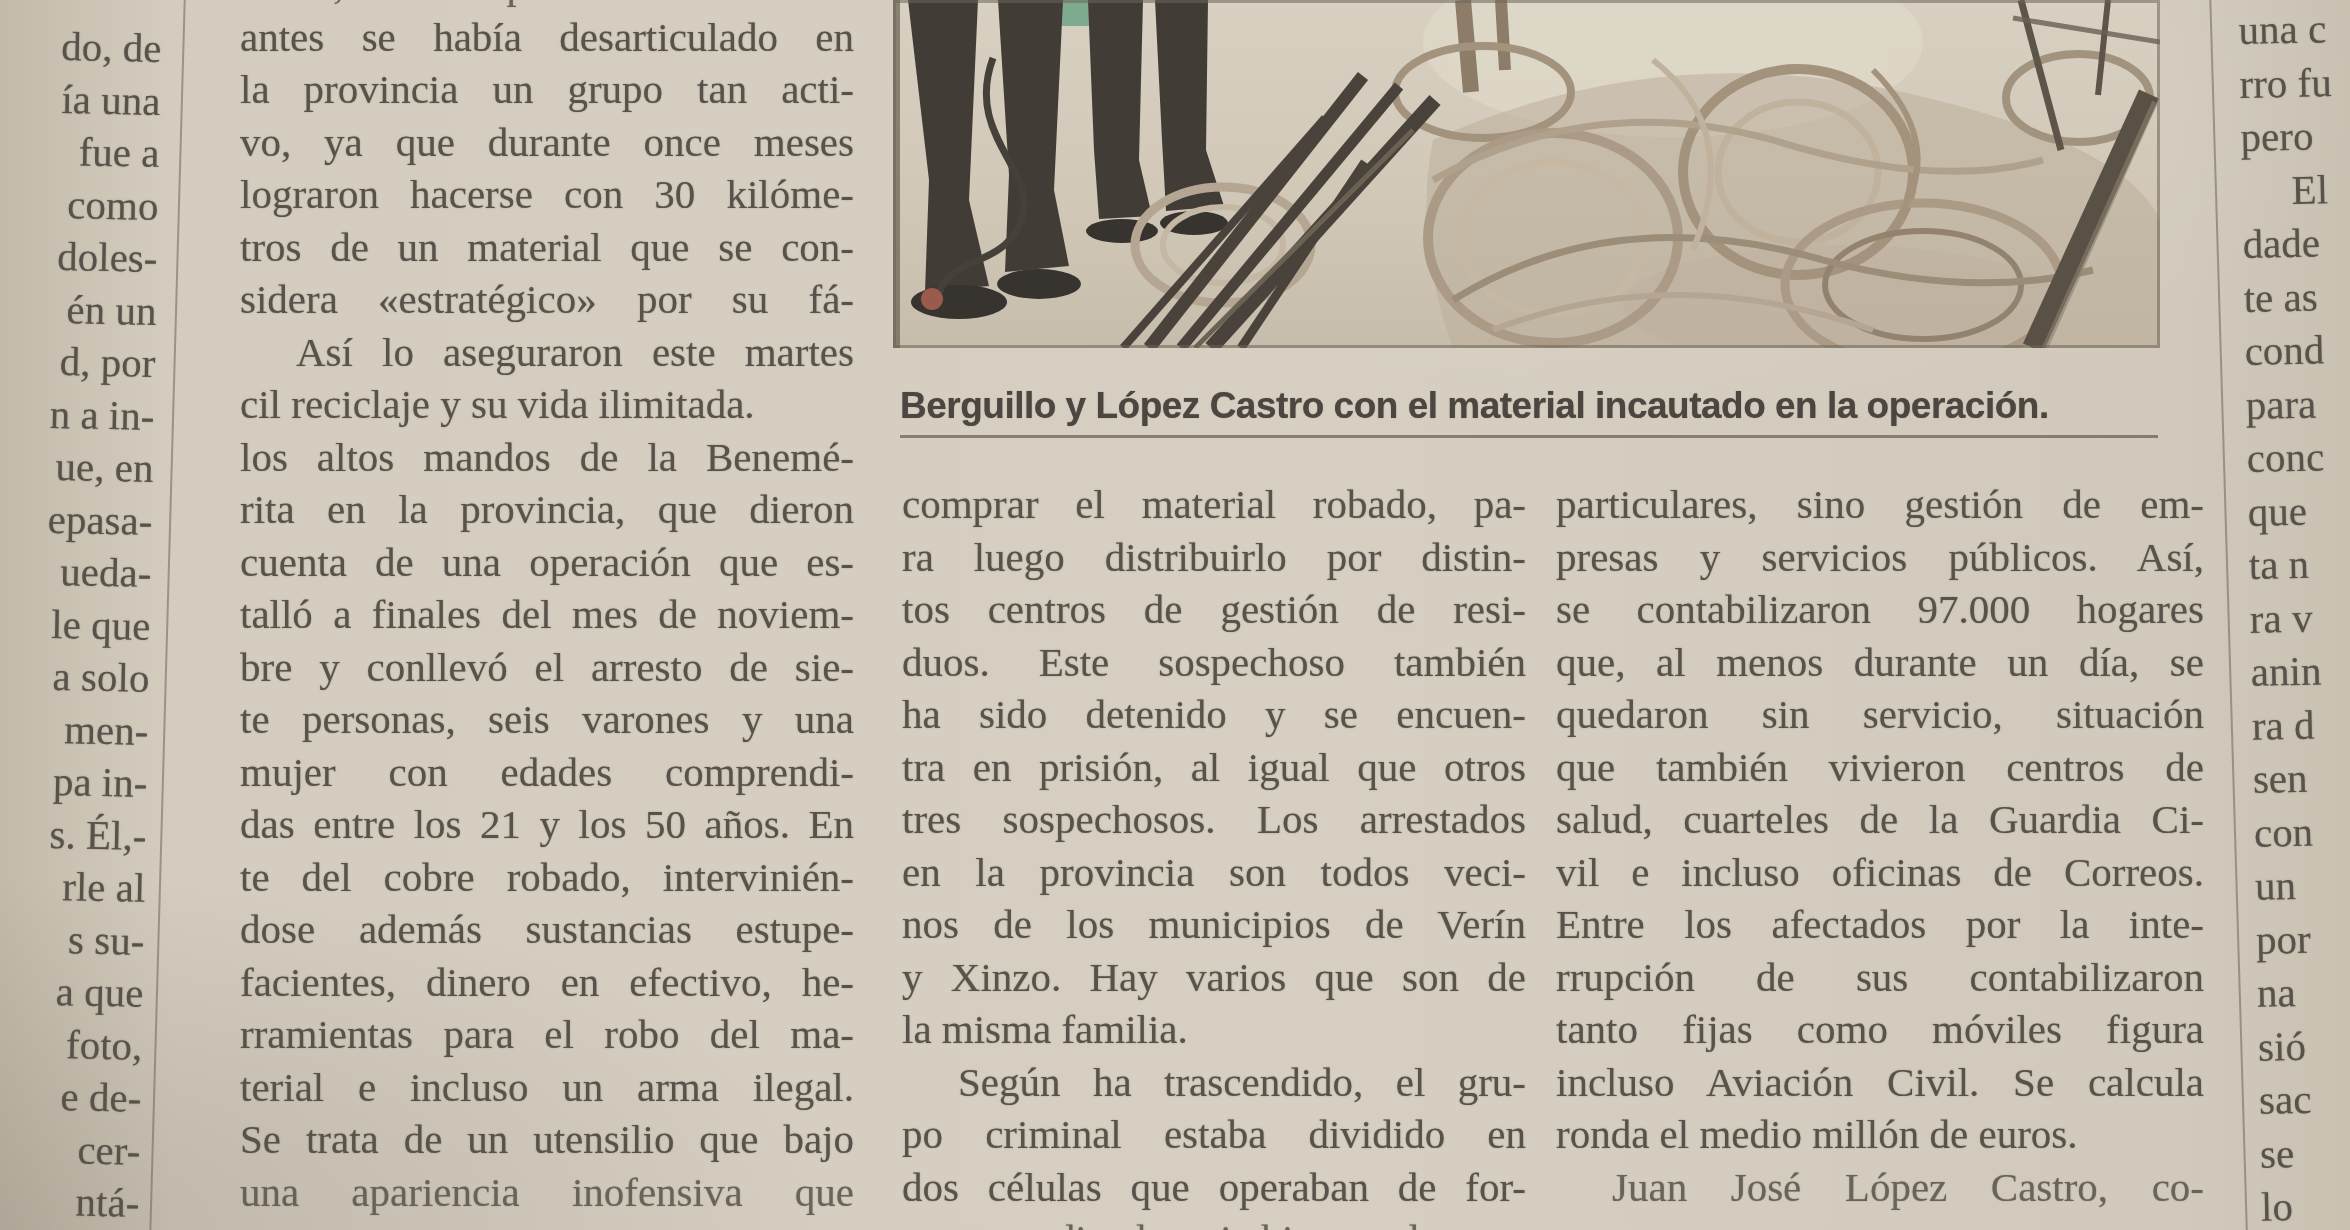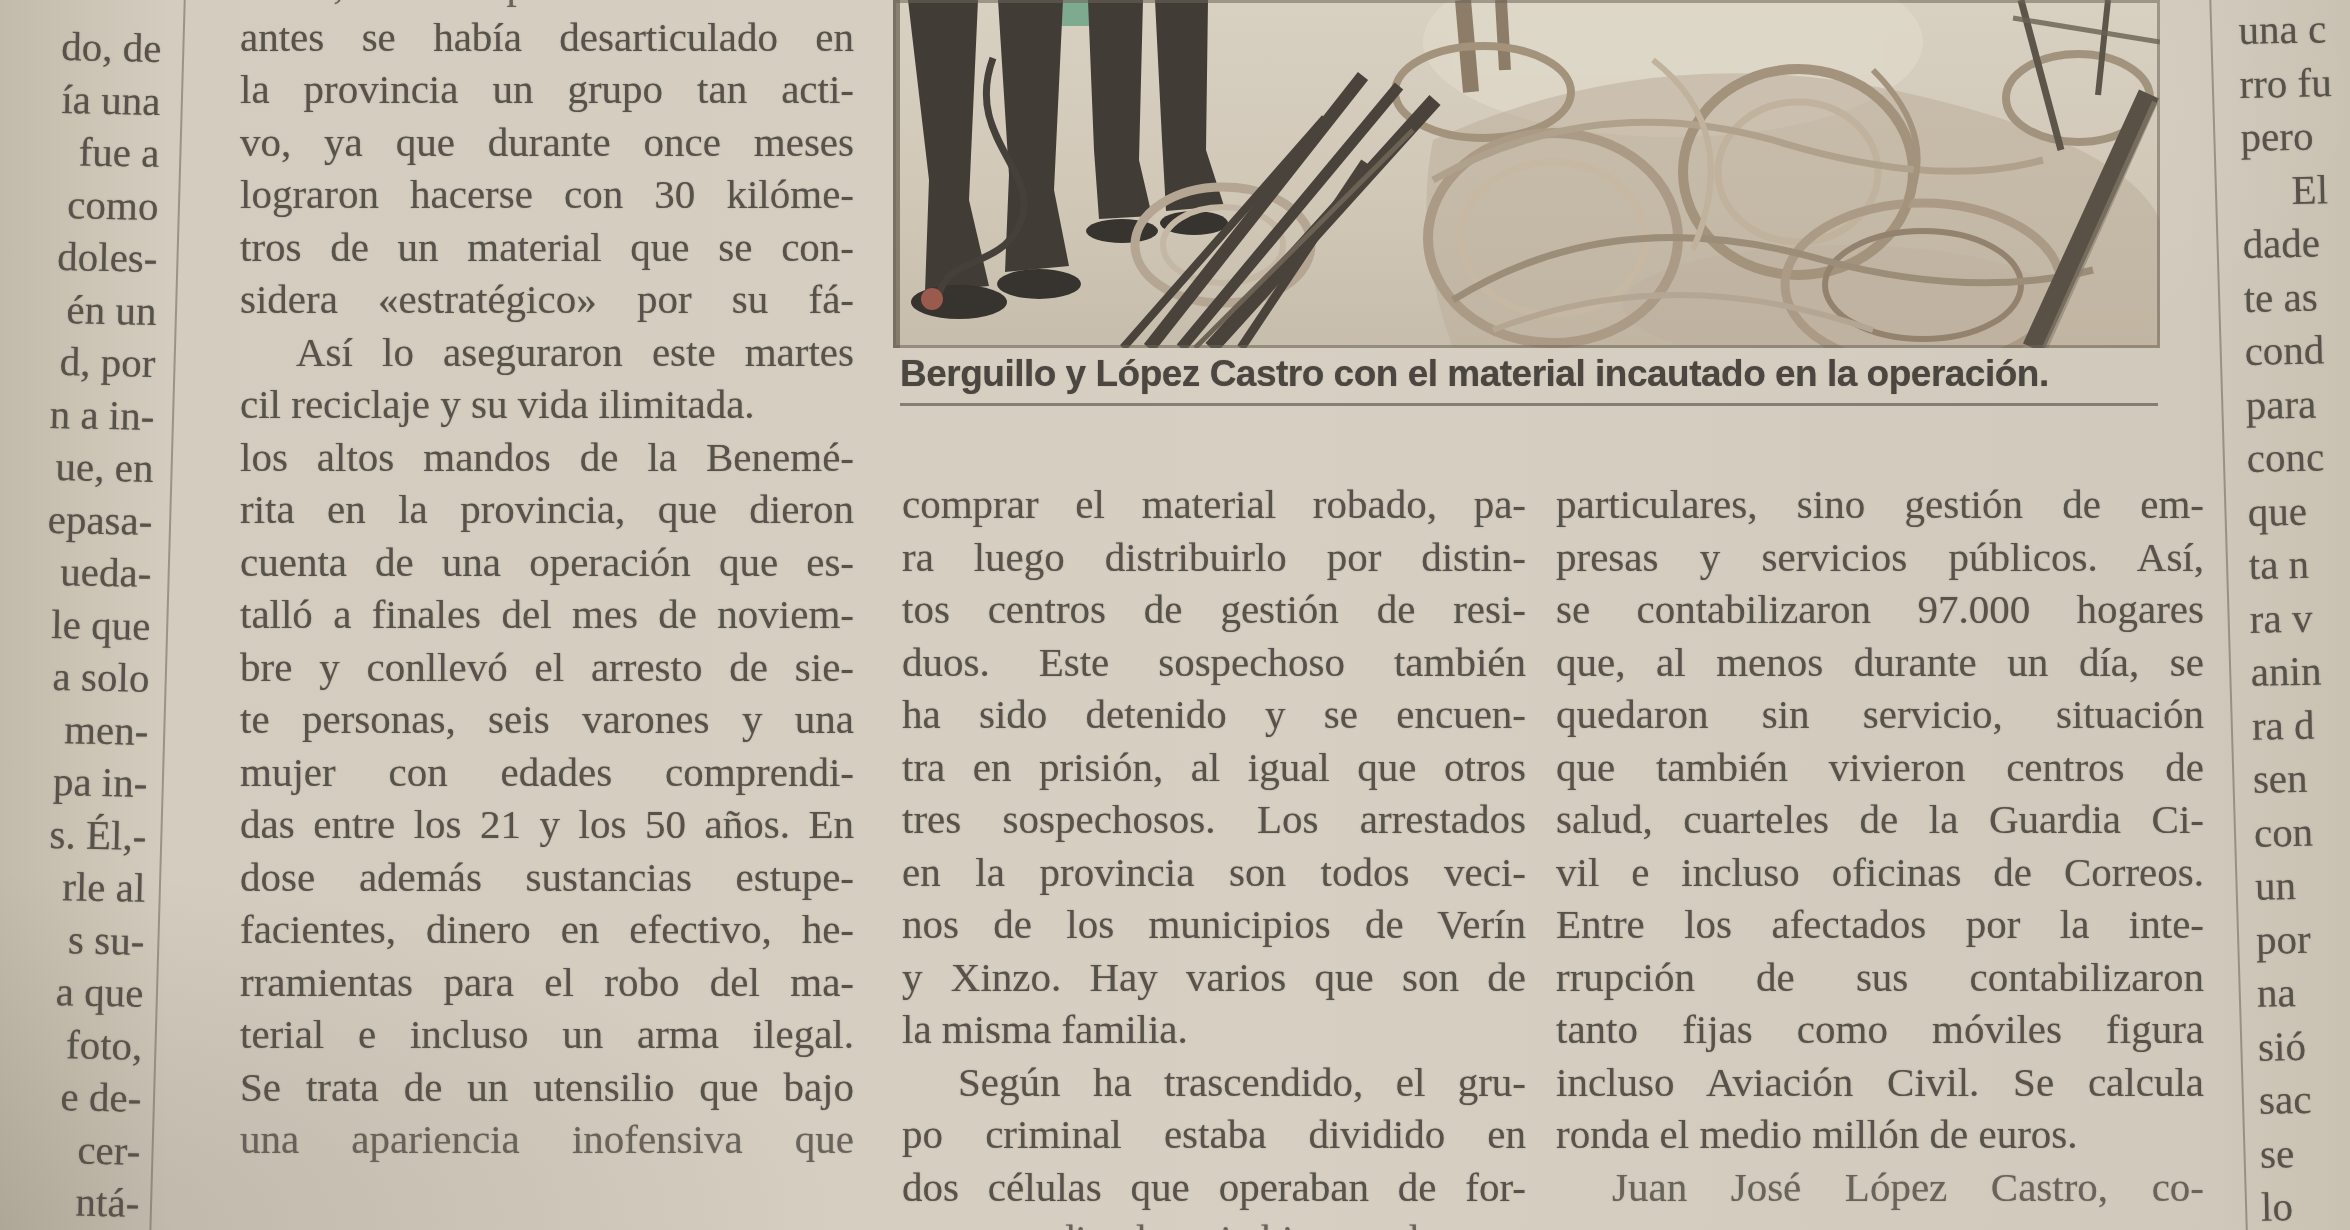--- a/index.html
+++ b/index.html
@@ -26,21 +26,21 @@
   #edge-left{left:0;top:22px;width:162px;transform-origin:top right;transform:rotate(1.1deg);}
   #edge-right{left:2238px;top:4px;width:118px;line-height:53.5px;transform-origin:top left;transform:rotate(-1.1deg);}
   #edge-right .line{height:53.5px;}
   #col1{left:240px;top:-42px;width:614px;}
   #col2{left:902px;top:478px;width:624px;}
   #col3{left:1556px;top:478px;width:648px;}
   #photo{position:absolute;left:893px;top:0;width:1267px;height:348px;}
   #caption-wrap{position:absolute;left:900px;top:352px;width:1260px;}
   #caption{font-family:"Liberation Sans",sans-serif;font-weight:bold;font-size:37px;
     line-height:44px;color:#4b4640;letter-spacing:-.5px;
-    text-shadow:0 0 1px rgba(75,70,64,.6);}
+    text-shadow:0 0 1px rgba(75,70,64,.6);margin-top:32px;}
   #caption-rule{height:3px;background:rgba(80,74,66,.6);margin-top:7px;width:1258px;}
 </style>
 </head>
 <body>
 
 <div id="page">
 
   <div id="edge-left" class="textcol edge">
       <div class="line">do, de</div>
       <div class="line">ía una</div>
@@ -80,20 +80,21 @@
       <div class="line indent">Así lo aseguraron este martes</div>
       <div class="line end">cil reciclaje y su vida ilimitada.</div>
       <div class="line">los altos mandos de la Benemé-</div>
       <div class="line">rita en la provincia, que dieron</div>
       <div class="line">cuenta de una operación que es-</div>
       <div class="line">talló a finales del mes de noviem-</div>
       <div class="line">bre y conllevó el arresto de sie-</div>
       <div class="line">te personas, seis varones y una</div>
       <div class="line">mujer con edades comprendi-</div>
       <div class="line">das entre los 21 y los 50 años. En</div>
+      <div class="line">te del cobre robado, intervinién-</div>
       <div class="line">dose además sustancias estupe-</div>
       <div class="line">facientes, dinero en efectivo, he-</div>
       <div class="line">rramientas para el robo del ma-</div>
       <div class="line">terial e incluso un arma ilegal.</div>
       <div class="line">Se trata de un utensilio que bajo</div>
       <div class="line cut">una apariencia inofensiva que</div>
     </div>
 
   <svg id="photo" viewBox="0 0 1267 348">
     <defs>

